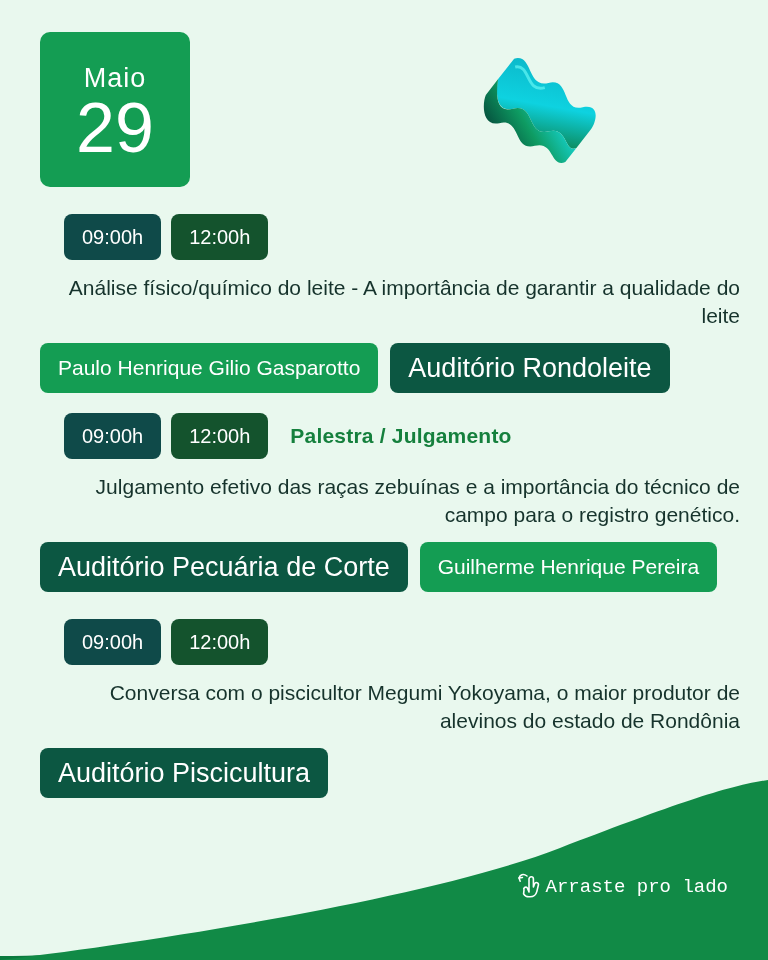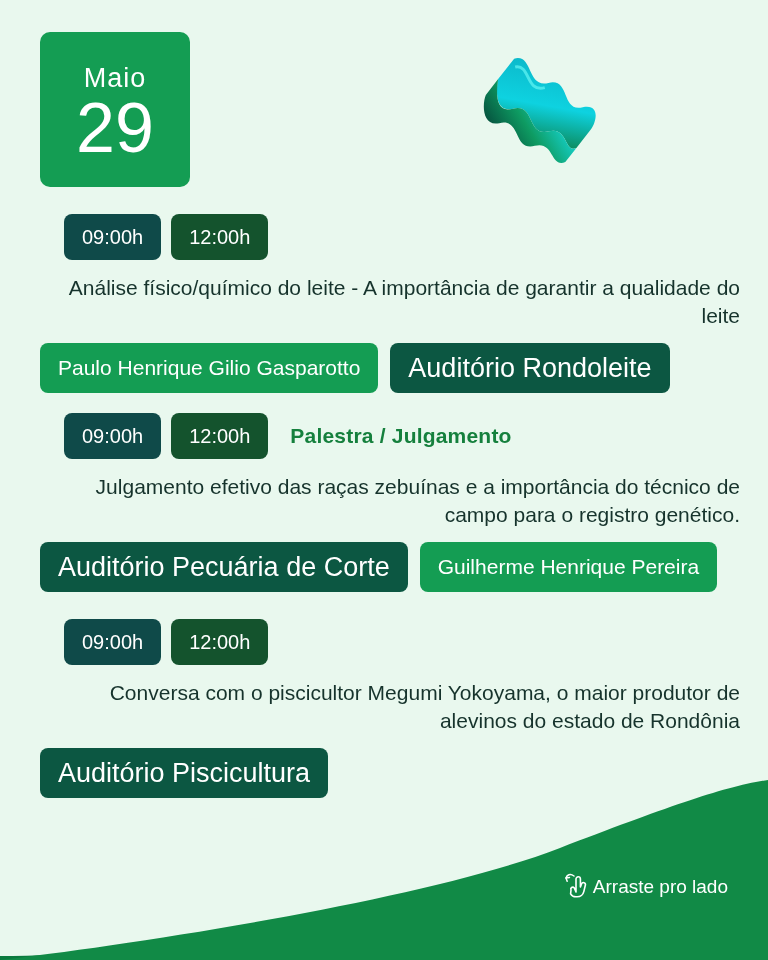--- a/index.html
+++ b/index.html
@@ -152,20 +152,21 @@
   
   .swipe {
     position: absolute;
     right: 40px;
     bottom: 56px;
     display: flex;
     align-items: center;
     color: #ffffff;
     font-size: 19px;
     z-index: 6;
+    font-family: Liberation Mono, monospace;
   }
   .swipe-icon { width: 30px; height: 34px; display: block; }
 </style>
 </head>
 <body>
 
 <div class="page">
 
   <div class="swoosh">
     <svg width="768" height="190" viewBox="0 0 768 190" xmlns="http://www.w3.org/2000/svg">

